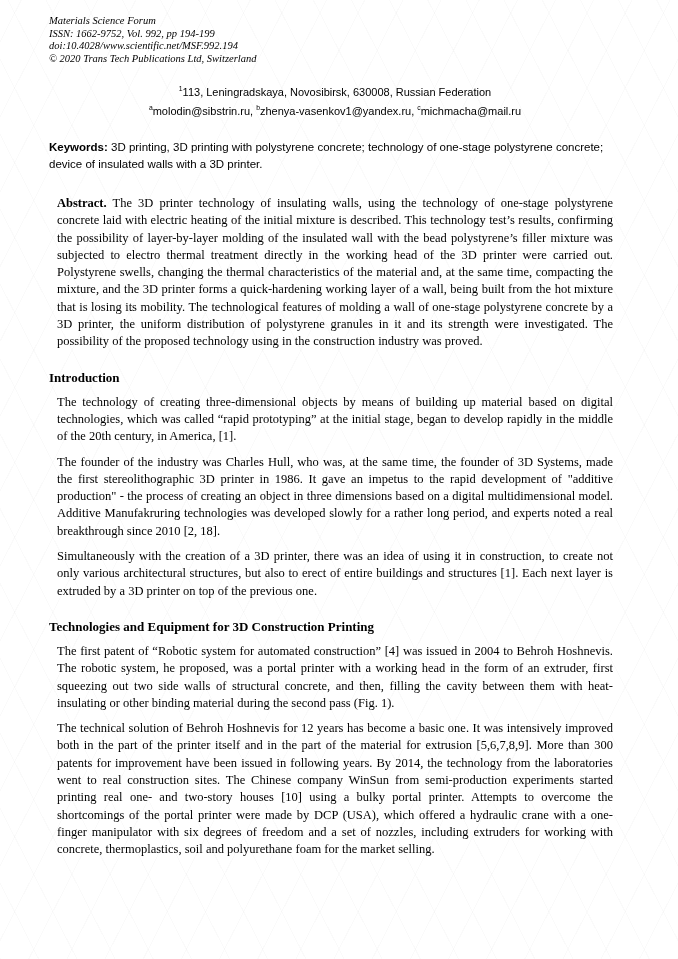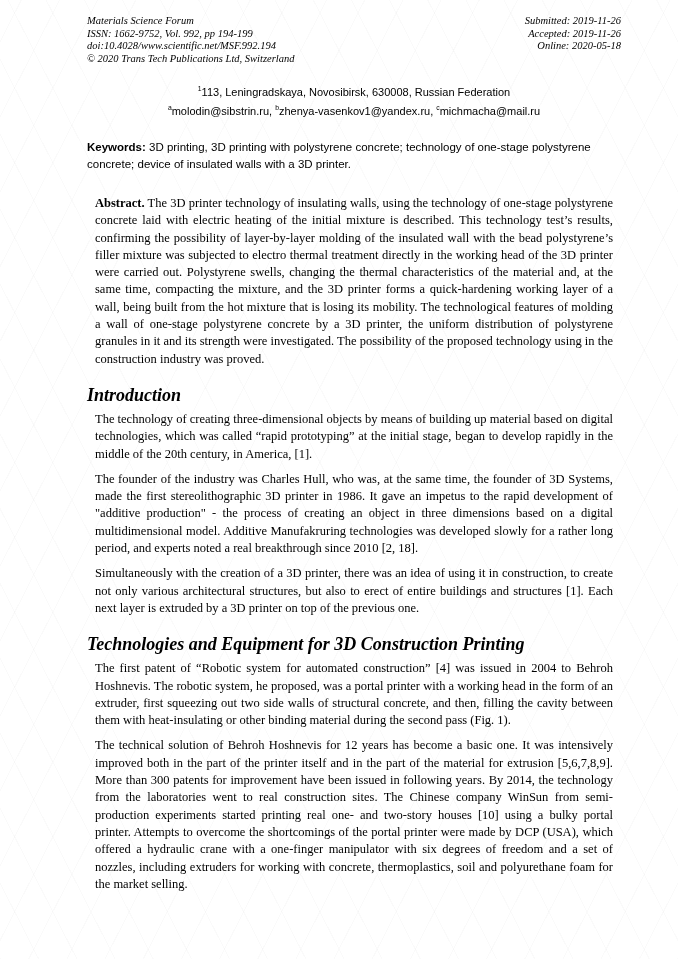--- a/index.html
+++ b/index.html
@@ -8,21 +8,21 @@
     height: 959px;
     background: #ffffff;
     color: #000000;
     overflow: hidden;
   }
   .page {
     position: relative;
     width: 678px;
     height: 959px;
     box-sizing: border-box;
-    padding: 15px 57px 0 87px;
+    padding: 15px 57px 0 49px;
     background-image:
       repeating-linear-gradient(63deg, rgba(120,120,120,0.035) 0 1px, transparent 1px 34px),
       repeating-linear-gradient(-63deg, rgba(120,120,120,0.035) 0 1px, transparent 1px 34px);
   }
   
   .mast {
     display: flex;
     justify-content: space-between;
     font-family: "Liberation Serif", serif;
     font-style: italic;
@@ -75,42 +75,36 @@
     font-size: 12.5px;
     line-height: 17.3px;
     text-align: justify;
   }
   .abstract { margin-top: 23px; }
   .abstract b { font-weight: bold; }
   .sec-heading {
     margin: 19px 0 3px 0;
     font-family: "Liberation Serif", serif;
     font-weight: bold;
-    font-size: 18px;
+    font-size: 13px;
     line-height: 16px;
     text-align: left;
-    font-style: italic;
   }
 </style>
 </head>
 <body>
 
 <div class="page">
 
   <header class="mast">
     <div class="mast-left">
       <div>Materials Science Forum</div>
       <div>ISSN: 1662-9752, Vol. 992, pp 194-199</div>
       <div>doi:10.4028/www.scientific.net/MSF.992.194</div>
       <div>© 2020 Trans Tech Publications Ltd, Switzerland</div>
-    </div>
-    <div class="mast-right">
-      <div>Submitted: 2019-11-26</div>
-      <div>Accepted: 2019-11-26</div>
-      <div>Online: 2020-05-18</div>
     </div>
   </header>
 
   <h1 class="title">
   </h1>
 
 
   <div class="affil"><sup>1</sup><span>113, Leningradskaya, Novosibirsk, 630008, Russian Federation</span></div>
 
   <div class="emails"><sup>a</sup><span>molodin@sibstrin.ru</span><span>, </span><sup>b</sup><span>zhenya-vasenkov1@yandex.ru</span><span>, </span><sup>c</sup><span>michmacha@mail.ru</span></div>

